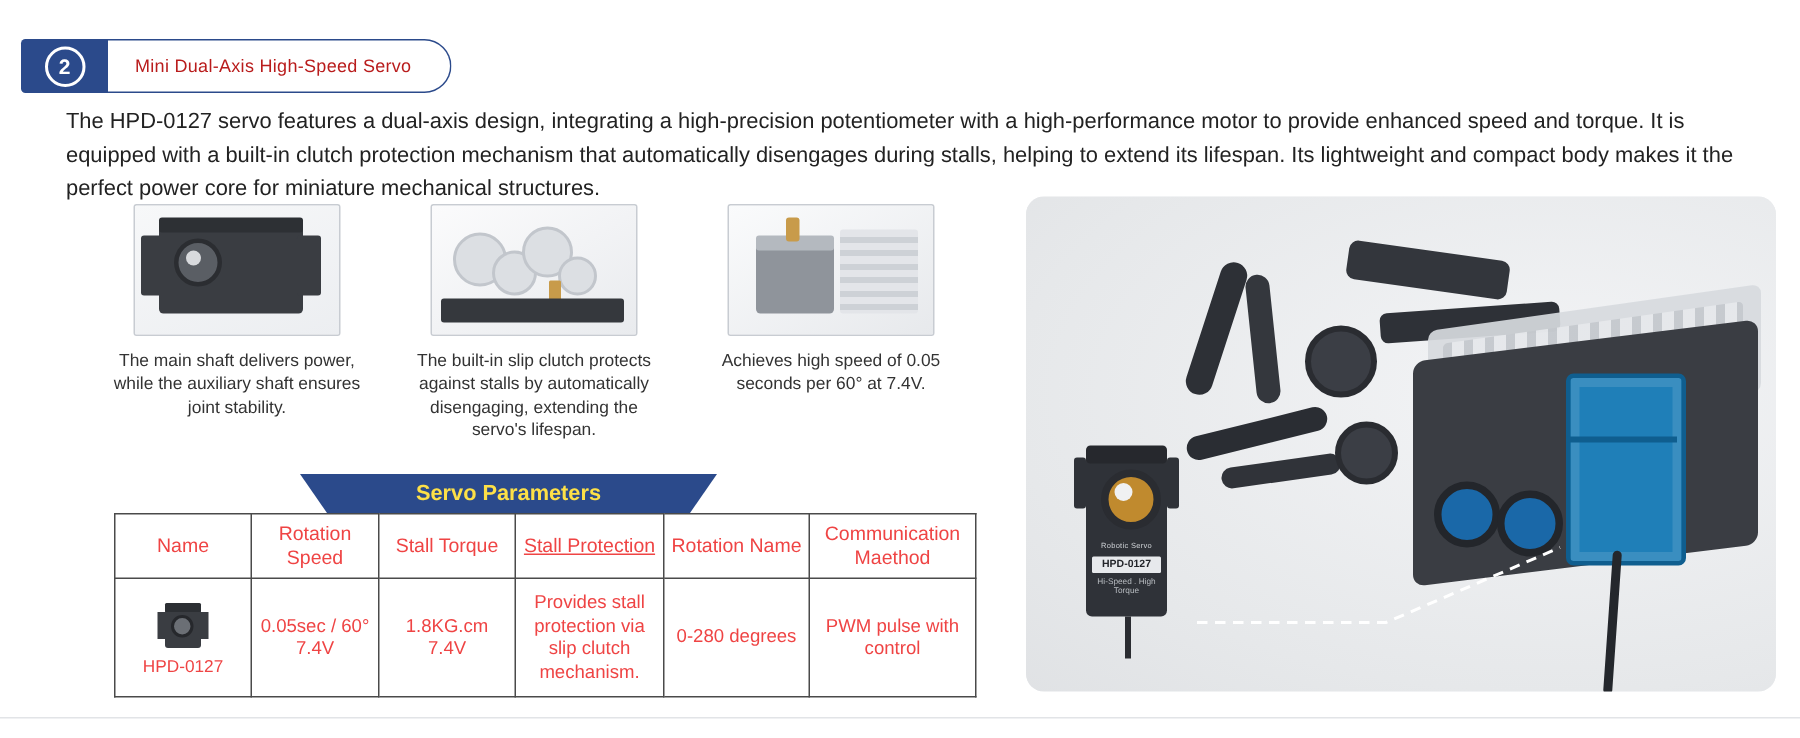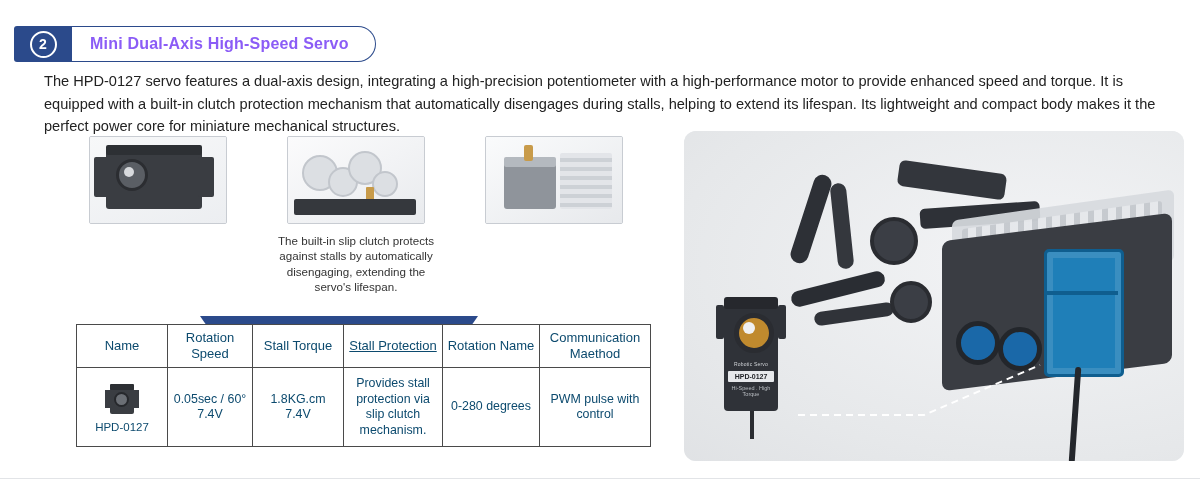--- a/index.html
+++ b/index.html
@@ -56,23 +56,23 @@
     background: #ffffff;
     border: 1px solid #2b4a8b;
     border-left: none;
     border-top-right-radius: 18px;
     border-bottom-right-radius: 18px;
     display: flex;
     align-items: center;
     padding: 0 26px 0 18px;
   }
   .header-title {
-    color: #8b5cf6;
-    font-size: 16px;
-    font-weight: bold;
+    color: #b91c1c;
+    font-size: 12px;
+    font-weight: normal;
     letter-spacing: 0.2px;
     white-space: nowrap;
   }
 
   
   .intro {
     position: absolute;
     left: 44px;
     top: 70px;
     width: 1118px;
@@ -168,24 +168,24 @@
     content: "";
     position: absolute;
     right: -18px;
     top: 0;
     border-top: 26px solid #2b4a8b;
     border-right: 18px solid transparent;
   }
   table.params {
     position: absolute;
     left: 76px;
-    top: 324px;
+    top: 342px;
     border-collapse: collapse;
     font-size: 12.4px;
-    color: #0c4a6e;
+    color: #ef4444;
     background: #ffffff;
   }
   table.params th,
   table.params td {
     border: 1px solid #4a4a4a;
     text-align: center;
     vertical-align: middle;
     padding: 4px 4px;
     line-height: 1.25;
   }
@@ -304,20 +304,21 @@
     <div class="feature">
       <div class="feature-img">
         <div class="f1-bg"></div>
         <div class="f1-ear2"></div>
         <div class="f1-body"></div>
         <div class="f1-top"></div>
         <div class="f1-shaft"></div>
         <div class="f1-shaft-in"></div>
         <div class="f1-ear"></div>
       </div>
+      <div class="feature-caption">The main shaft delivers power, while the auxiliary shaft ensures joint stability.</div>
     </div>
 
     <div class="feature">
       <div class="feature-img">
         <div class="f2-bg"></div>
         <div class="gear g1"></div>
         <div class="gear g2"></div>
         <div class="gear g3"></div>
         <div class="gear g4"></div>
         <div class="f2-pin"></div>
@@ -327,20 +328,21 @@
     </div>
 
     <div class="feature">
       <div class="feature-img">
         <div class="f3-bg"></div>
         <div class="f3-gears"></div>
         <div class="f3-block"></div>
         <div class="f3-block-top"></div>
         <div class="f3-pin"></div>
       </div>
+      <div class="feature-caption">Achieves high speed of 0.05 seconds per 60° at 7.4V.</div>
     </div>
 
   </div>
 
   <div class="param-banner">Servo Parameters</div>
 
   <table class="params">
     <thead>
       <tr>
         <th class="col-name">Name</th>

